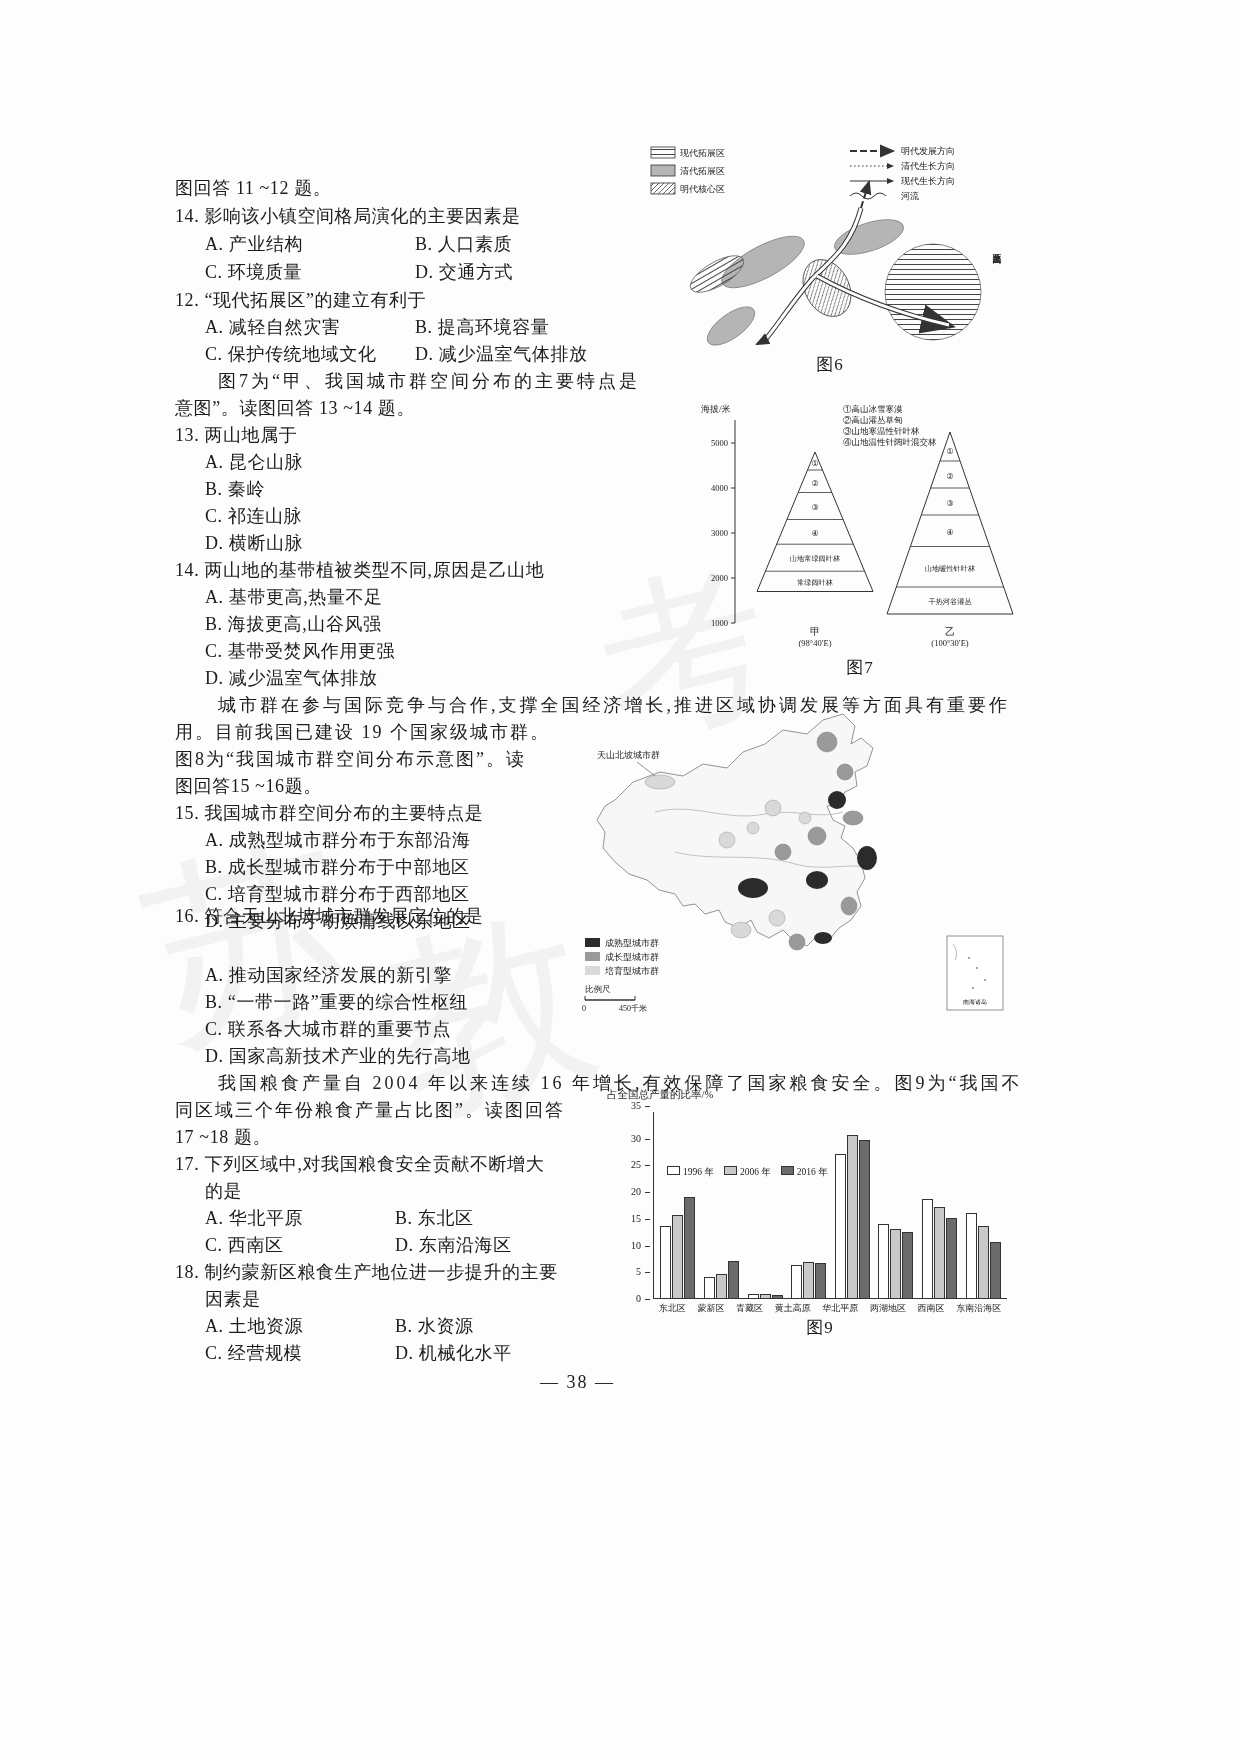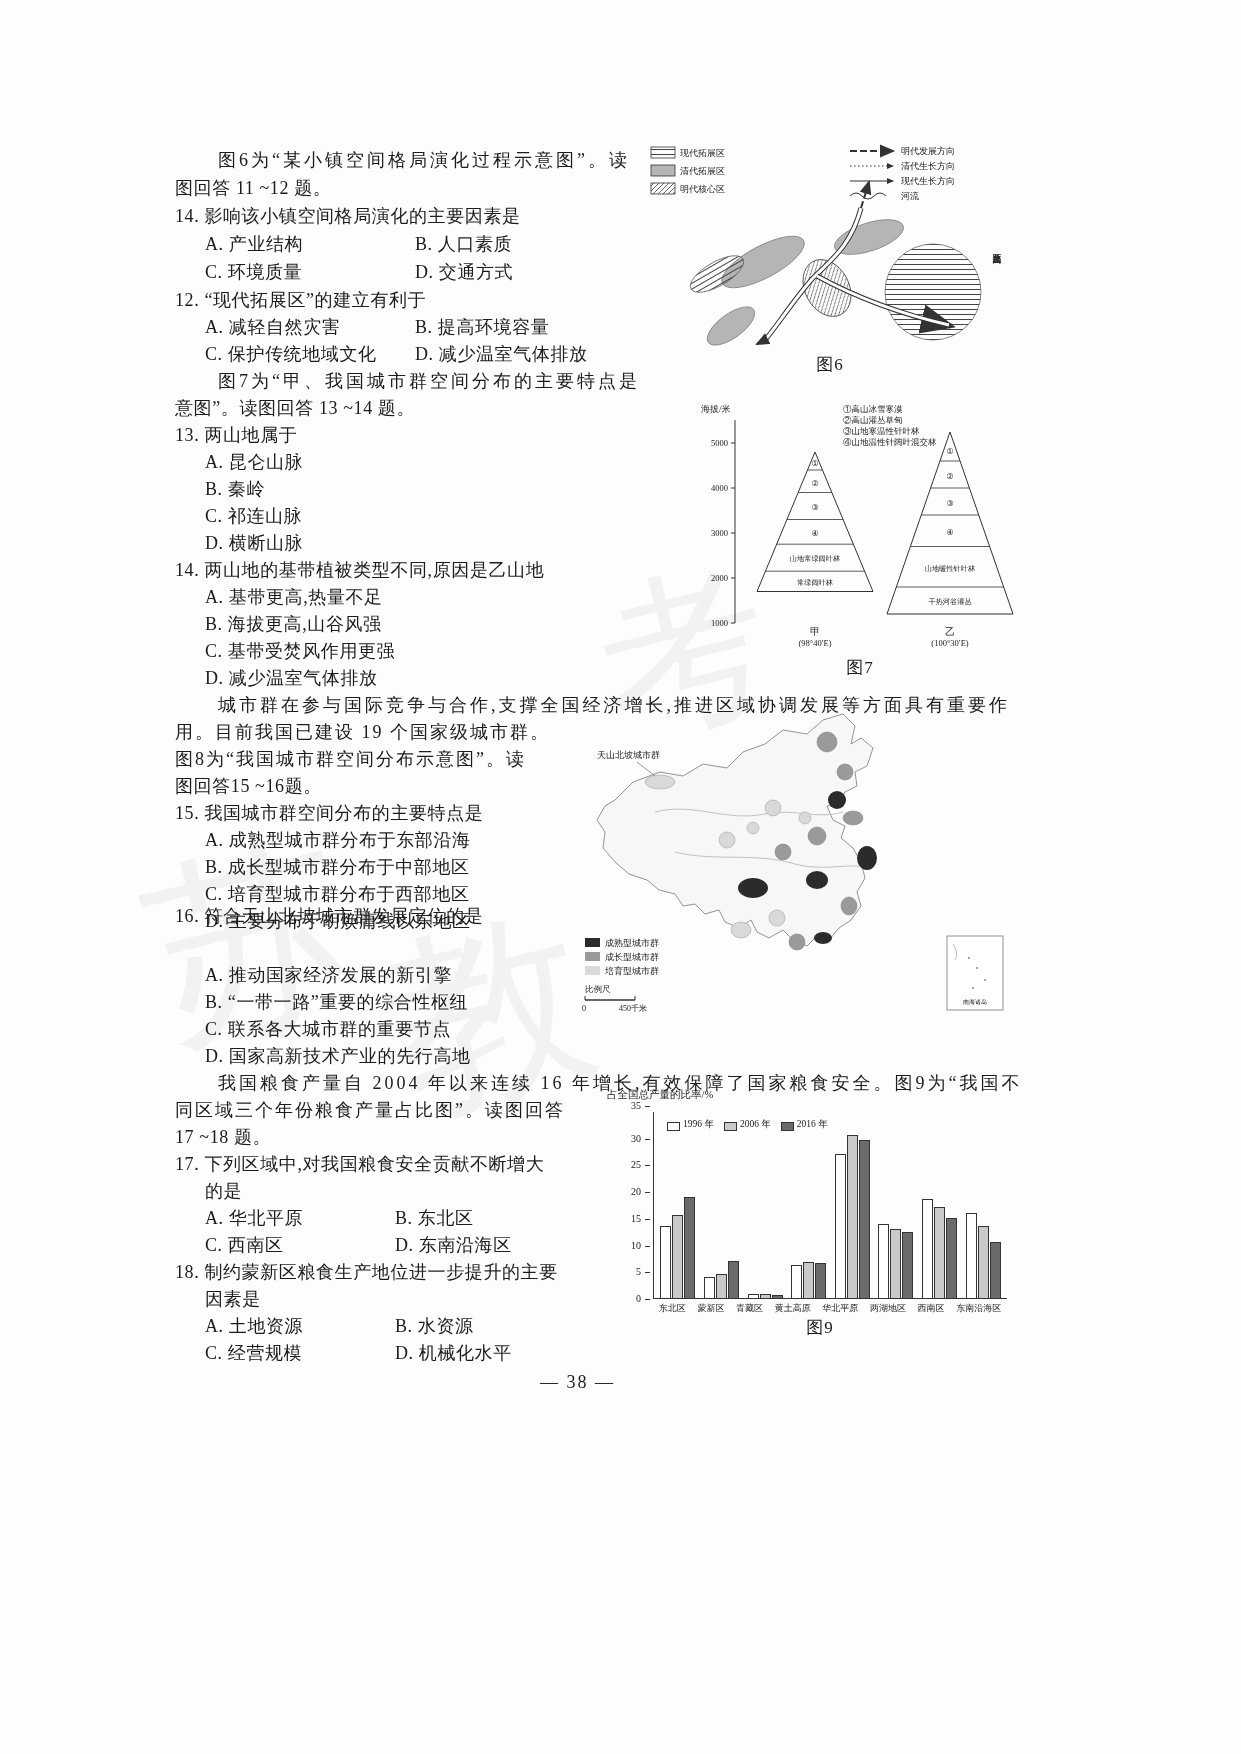--- a/index.html
+++ b/index.html
@@ -19,37 +19,36 @@
   #fig9 { width:430px; height:248px; position:absolute; }
   #fig9-title { position:absolute; left:2px; top:2px; font-size:10.5px; }
   #fig9-yaxis { position:absolute; left:0; top:26px; width:46px; height:187px; }
   .ytick { position:absolute; right:10px; font-size:10px; line-height:1; }
   .ytick::after { content:""; position:absolute; right:-9px; top:50%; width:5px; border-top:1px solid #333; }
   #fig9-plot { position:absolute; left:48px; top:26px; width:354px; height:187px; border-left:1.3px solid #333; border-bottom:1.3px solid #333; }
   #fig9-groups { display:flex; height:100%; align-items:flex-end; justify-content:space-around; padding:0 2px; }
   .bargroup { display:flex; align-items:flex-end; gap:1px; }
   .bar { width:11px; border:0.9px solid #333; border-bottom:none; }
   #fig9-legend { position:absolute; left:62px; top:32px; display:flex; gap:10px; font-size:9.5px; align-items:center; }
-  .lgitem { display:flex; align-items:flex-end; }
+  .lgitem { display:flex; align-items:flex-start;margin-top:48px; }
   .sw { width:13px; height:9px; border:0.9px solid #333; display:inline-block; margin-right:3px; }
   #fig9-xlabels { position:absolute; left:48px; top:216px; width:354px; display:flex; justify-content:space-around; }
   .xlab { font-size:9px; white-space:nowrap; }
   #fig9 .figcap { position:absolute; left:0; right:0; top:228px; }
   .pagenum { position:absolute; left:540px; top:1372px; width:120px; text-align:left; font-size:18px; letter-spacing:2px; }
 </style>
 </head>
 <body>
 
 <div id="page">
 
   <div class="wm" style="left:150px; top:810px;">苏</div>
   <div class="wm" style="left:390px; top:880px;">教</div>
   <div class="wm" style="left:600px; top:540px; font-size:170px;">考</div>
 
-  <div class="tline wide" style="top:150px">图6为“某小镇空间格局演化过程示意图”。读</div>
   <div class="tline" style="top:178px">图回答 11 ~12 题。</div>
 
   <div class="tline" style="top:206px">14. 影响该小镇空间格局演化的主要因素是</div>
   <div class="tline opt" style="top:234px">A. 产业结构</div>
   <div class="tline" style="top:234px; left:415px">B. 人口素质</div>
   <div class="tline opt" style="top:262px">C. 环境质量</div>
   <div class="tline" style="top:262px; left:415px">D. 交通方式</div>
 
   <div class="tline" style="top:290px">12. “现代拓展区”的建立有利于</div>
   <div class="tline opt" style="top:317px">A. 减轻自然灾害</div>

